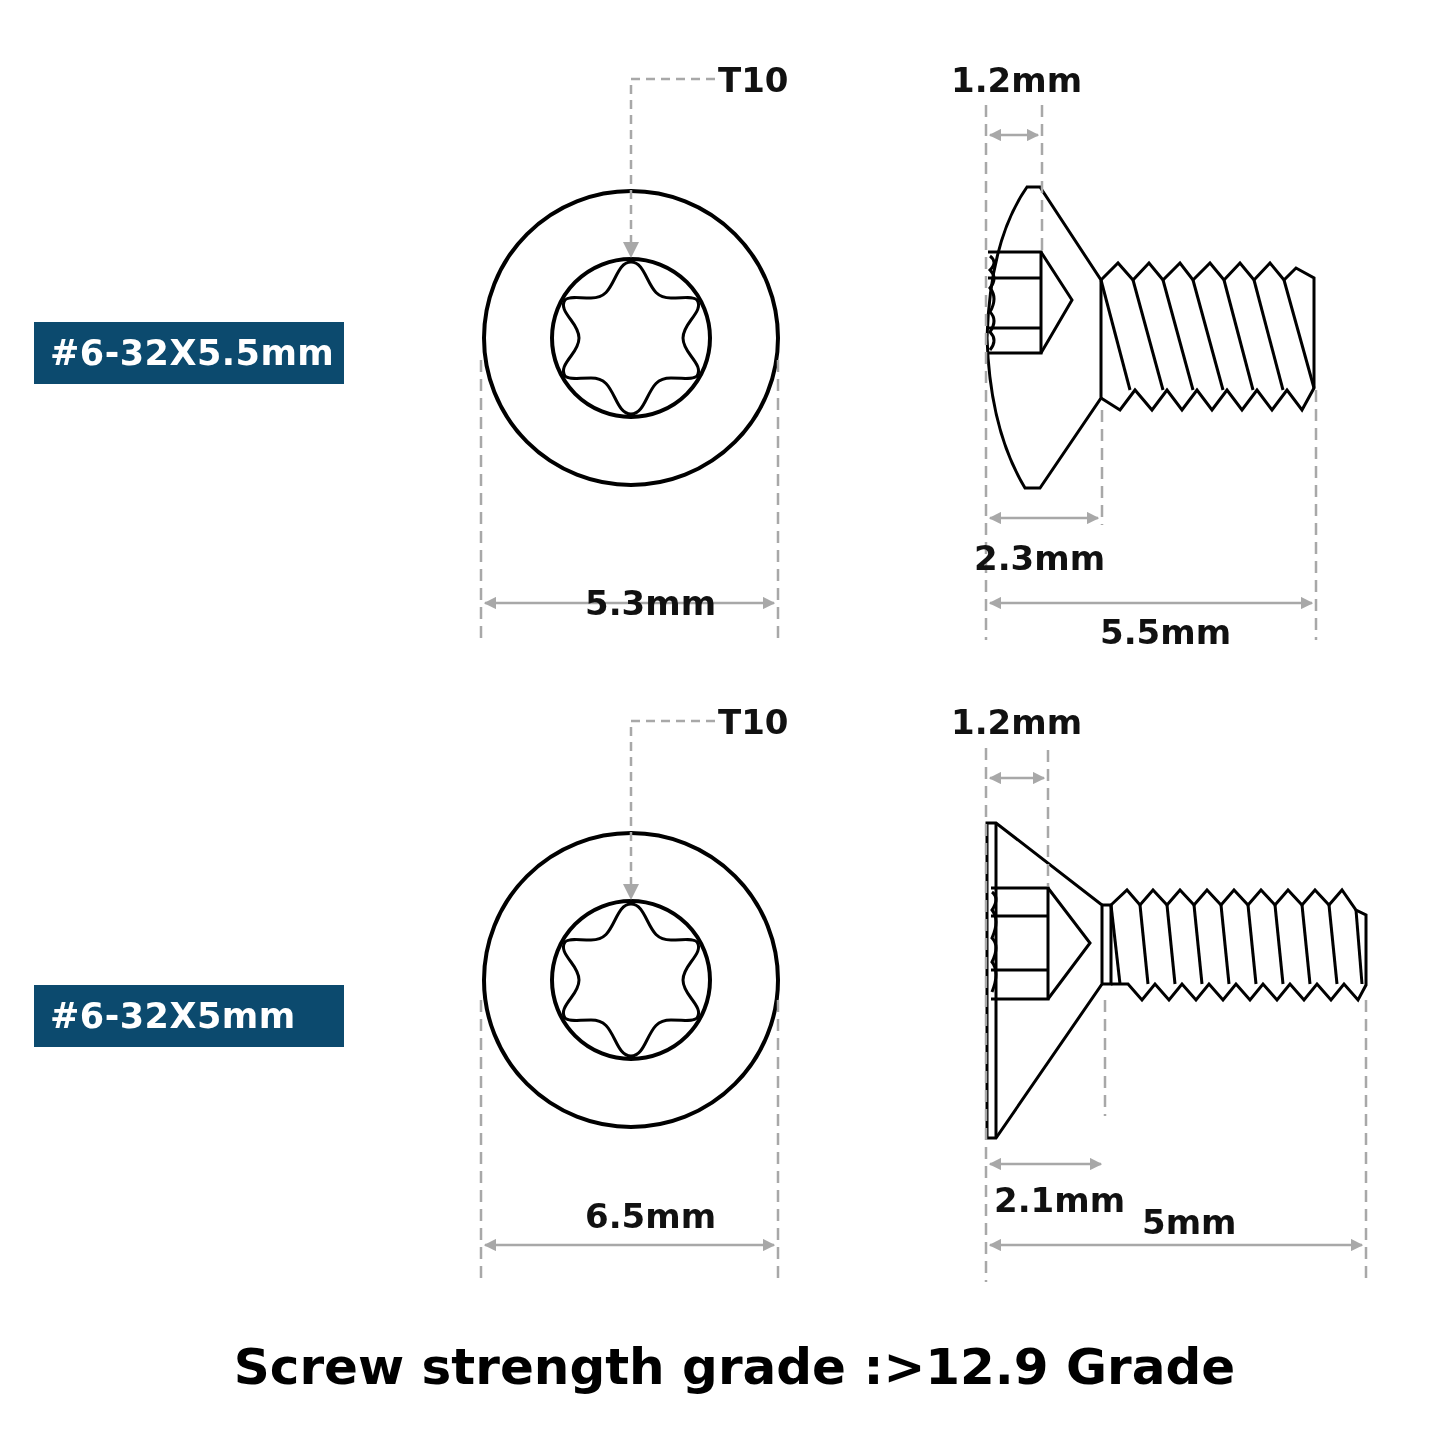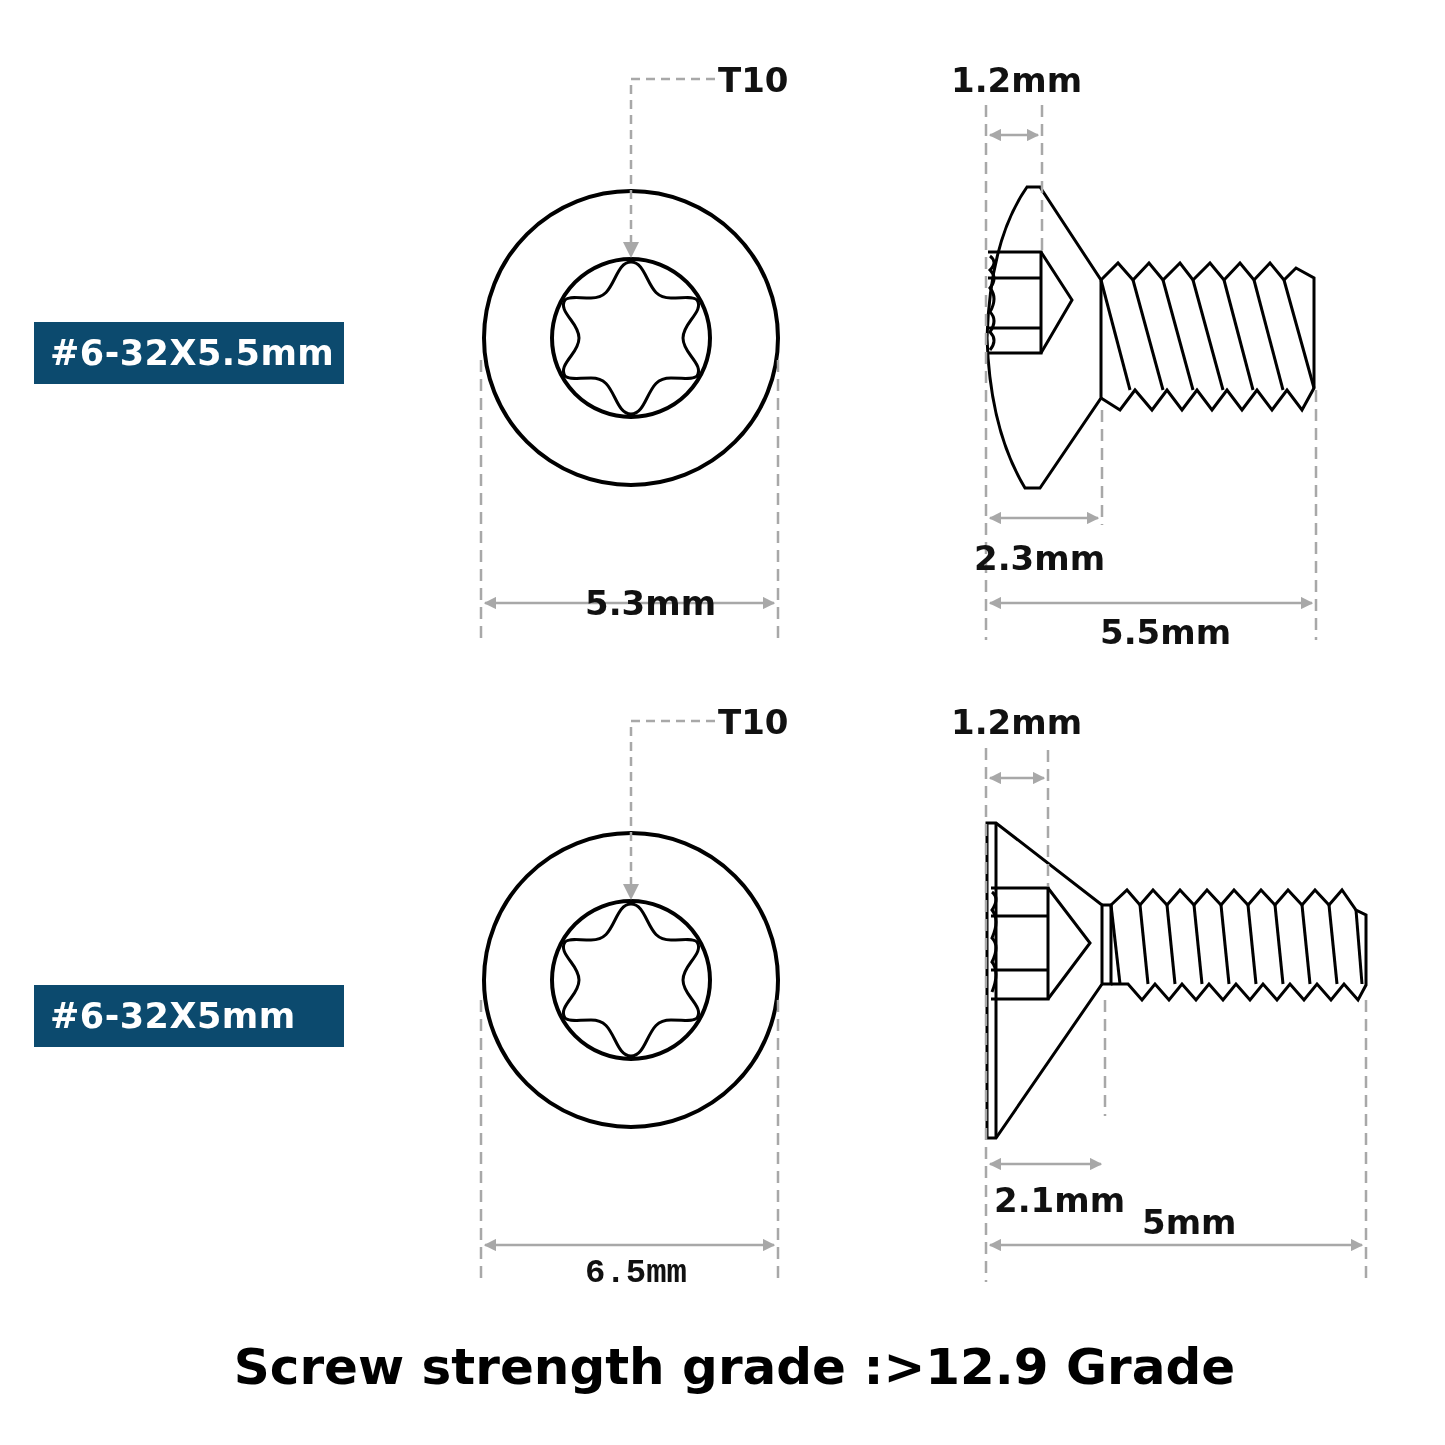--- a/index.html
+++ b/index.html
@@ -117,16 +117,16 @@
 
 <div class="dim" style="left:718px;top:60px;">T10</div>
 <div class="dim" style="left:951px;top:60px;">1.2mm</div>
 <div class="dim" style="left:974px;top:538px;">2.3mm</div>
 <div class="dim" style="left:585px;top:583px;">5.3mm</div>
 <div class="dim" style="left:1100px;top:612px;">5.5mm</div>
 
 <div class="dim" style="left:718px;top:702px;">T10</div>
 <div class="dim" style="left:951px;top:702px;">1.2mm</div>
 <div class="dim" style="left:994px;top:1180px;">2.1mm</div>
-<div class="dim" style="left:585px;top:1254px;font-family:Liberation Mono, monospace;">6.5mm</div>
+<div class="dim" style="left:585px;top:1196px;">6.5mm</div>
 <div class="dim" style="left:1142px;top:1202px;">5mm</div>
 
 <div class="footer">Screw strength grade :&gt;12.9 Grade</div>
 
 </body></html>

